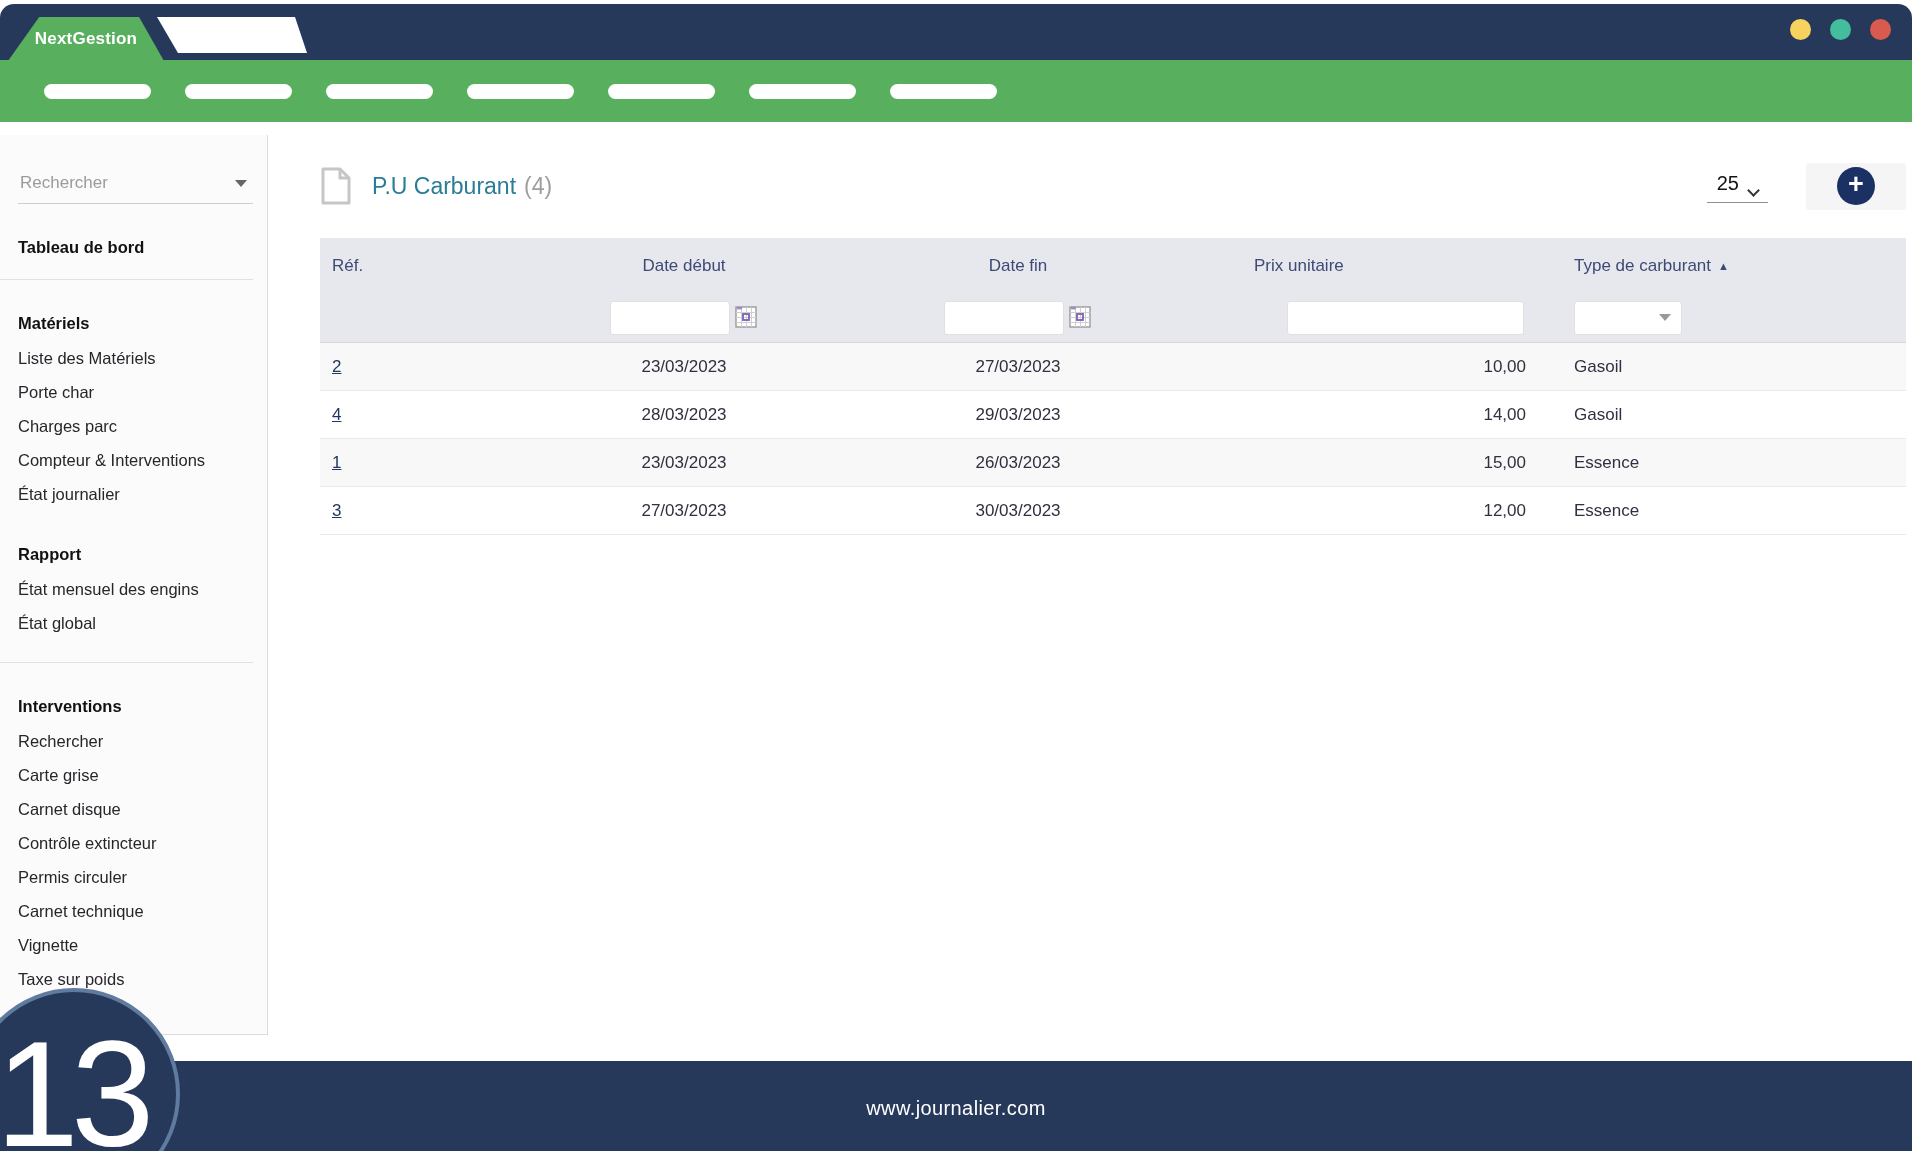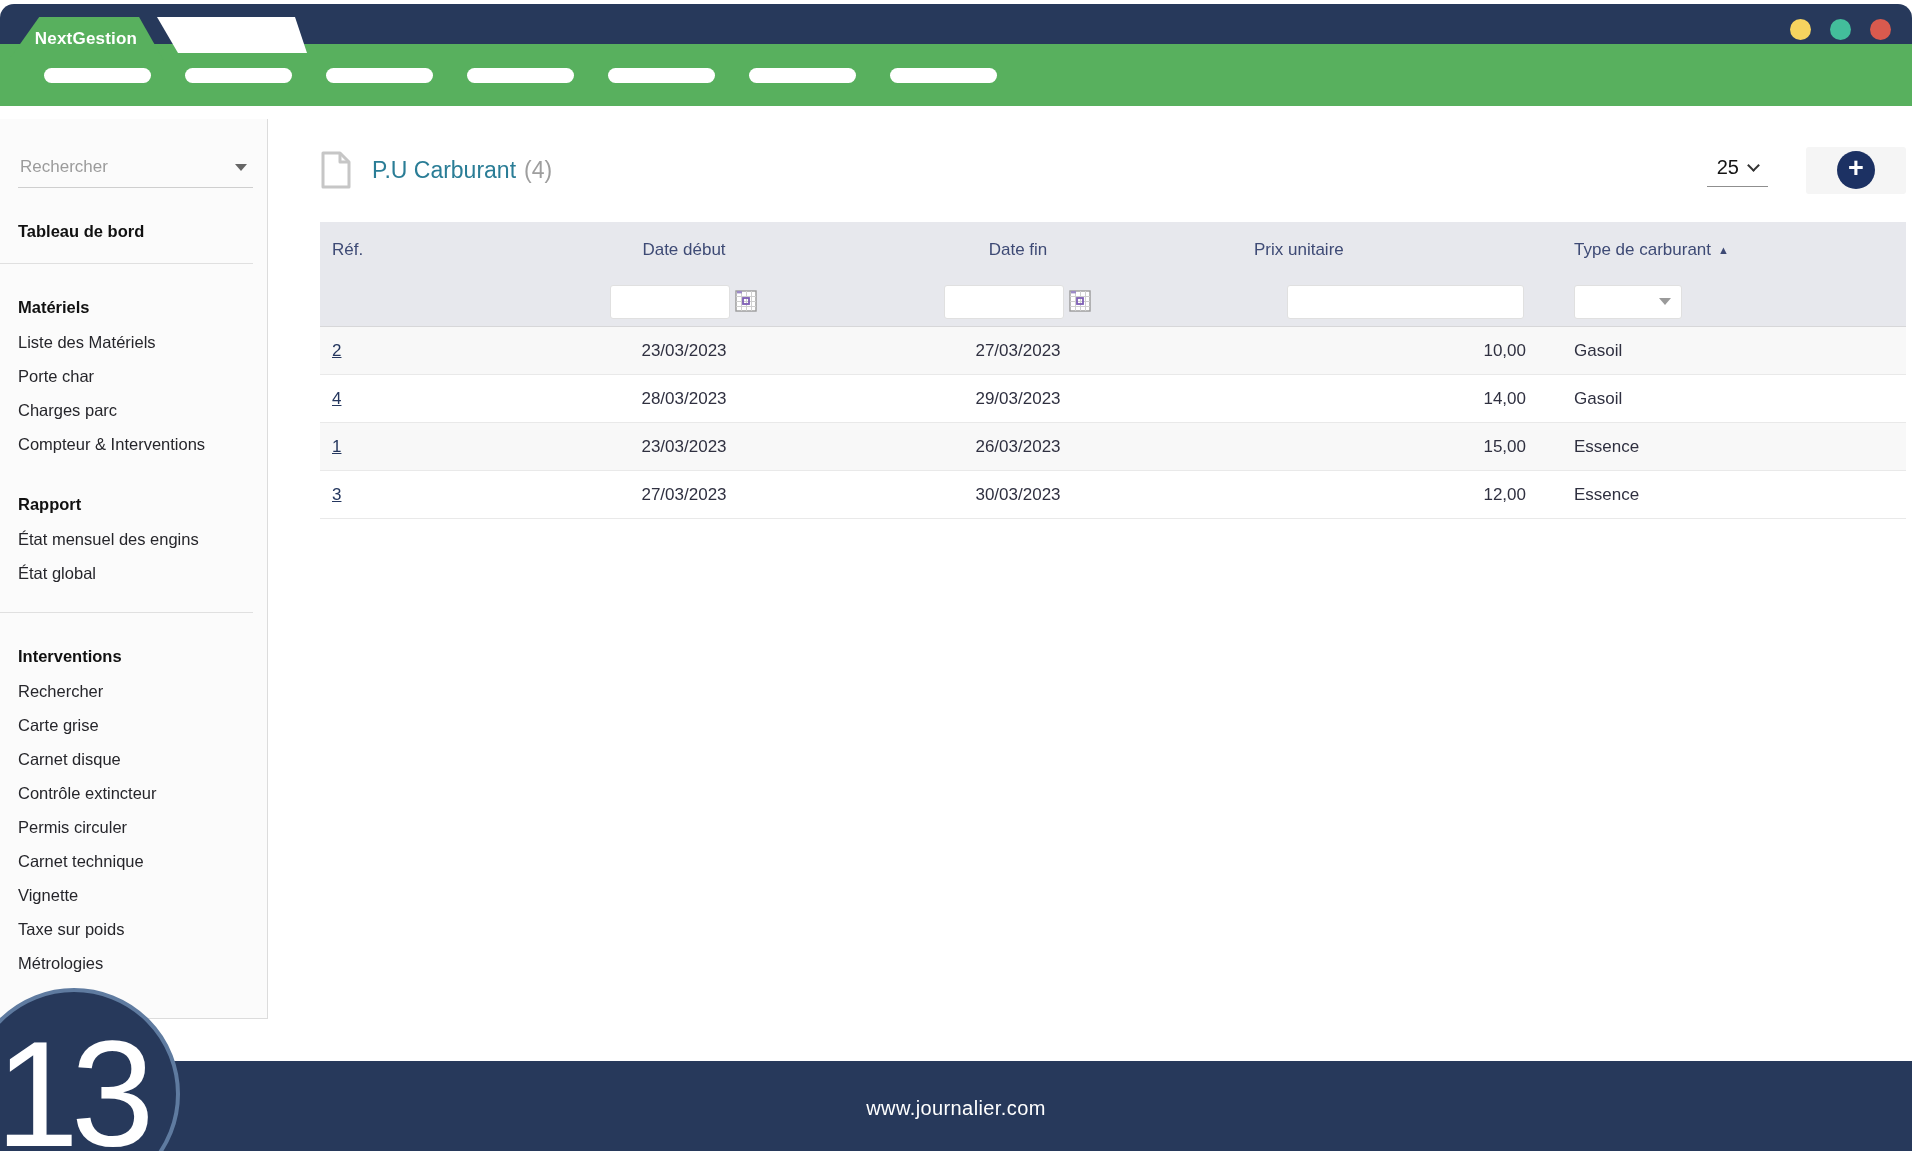--- a/index.html
+++ b/index.html
@@ -1,21 +1,21 @@
 <!DOCTYPE html>
 <html><head>
 <meta charset="utf-8">
 <style>
   * { box-sizing: border-box; margin: 0; padding: 0; }
   html,body { width: 1920px; height: 1151px; overflow: hidden; background:#fff;
               font-family: "Liberation Sans", sans-serif; }
   .window { position: relative; width: 1912px; height: 1151px; }
 
   
-  .titlebar { position: relative; margin-top: 4px; height: 40px; background:#27395B;
+  .titlebar { position: relative; margin-top: 4px; height: 56px; background:#27395B;
               border-radius: 14px 14px 0 0; z-index: 3; text-align: right; }
   .brand-tab { position:absolute; left:8px; top:13px; width:156px; height:44px;
                background:#58B05E; clip-path: polygon(20% 0, 84% 0, 100% 100%, 0 100%);
                display:flex; align-items:center; justify-content:center; z-index:2; }
   .brand-tab span { color:#fff; font-size:17px; font-weight:700; letter-spacing:.2px; }
   .ghost-tab { position:absolute; left:157px; top:13px; width:150px; height:36px; background:#fff;
                clip-path: polygon(0 0, 92% 0, 100% 100%, 14% 100%); z-index:1; }
   .lights { position:absolute; top:15px; right:21px; display:flex; gap:19px; }
   .light { width:21px; height:21px; border-radius:50%; }
 
@@ -39,21 +39,21 @@
   .side-item { padding:7px 14px 7px 18px; font-size:16.5px; color:#26262B; line-height:20px; cursor:pointer; }
   .side-divider { margin:22px 14px 0 0; border-top:1px solid #E0E0E0; height:0; }
 
   
   .main { flex:1; padding:26px 6px 0 52px; }
   .title-row { display:flex; align-items:center; height:50px; }
   .page-icon { flex:0 0 auto; }
   .page-title { margin-left:20px; font-size:23px; color:#2A7D96; }
   .page-count { margin-left:8px; font-size:23px; color:#9E9E9E; }
   .title-spacer { flex:1; }
-  .pagesize { display:flex; align-items:center; gap:10px; padding:2px 10px 7px 10px;
+  .pagesize { display:flex; align-items:flex-end; gap:10px; padding:2px 10px 7px 10px;
               border-bottom:1px solid #8F8F8F; cursor:pointer; margin-right:38px; }
   .pagesize .num { font-size:20px; color:#141414; }
   .chev { width:9px; height:9px; border-right:2.5px solid #333; border-bottom:2.5px solid #333;
           transform: rotate(45deg); margin-top:-4px; }
   .add-btn { width:100px; height:47px; background:#F5F5F5; border:none; border-radius:3px;
              display:flex; align-items:center; justify-content:center; cursor:pointer; }
   .add-circle { width:38px; height:38px; border-radius:50%; background:#1C3163; color:#fff;
                 display:flex; align-items:center; justify-content:center;
                 font-size:27px; font-weight:700; line-height:1; padding-bottom:3px; }
 
@@ -142,20 +142,21 @@
         <span class="caret-down"></span>
       </div>
       <div>
           <div class="side-heading">Tableau de bord</div>
           <div class="side-divider"></div>
           <div class="side-heading">Matériels</div>
           <div class="side-item">Liste des Matériels</div>
           <div class="side-item">Porte char</div>
           <div class="side-item">Charges parc</div>
           <div class="side-item">Compteur &amp; Interventions</div>
+          <div class="side-item">État journalier</div>
           <div class="side-heading">Rapport</div>
           <div class="side-item">État mensuel des engins</div>
           <div class="side-item">État global</div>
           <div class="side-divider"></div>
           <div class="side-heading">Interventions</div>
           <div class="side-item">Rechercher</div>
           <div class="side-item">Carte grise</div>
           <div class="side-item">Carnet disque</div>
           <div class="side-item">Contrôle extincteur</div>
           <div class="side-item">Permis circuler</div>

